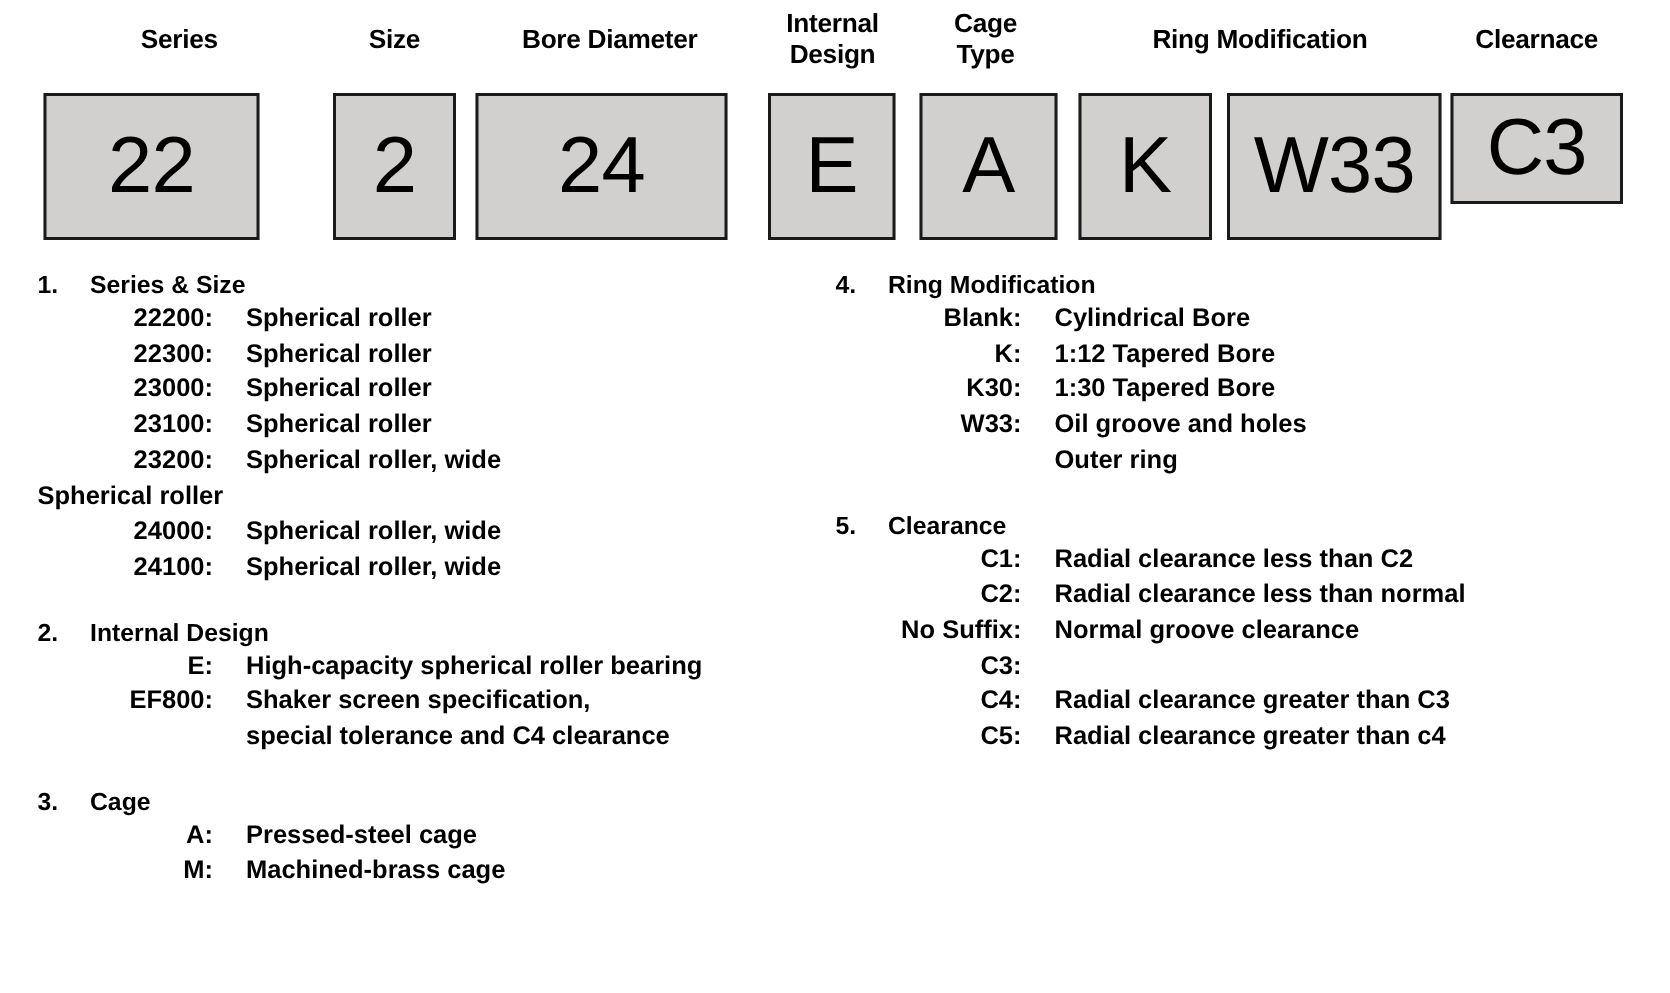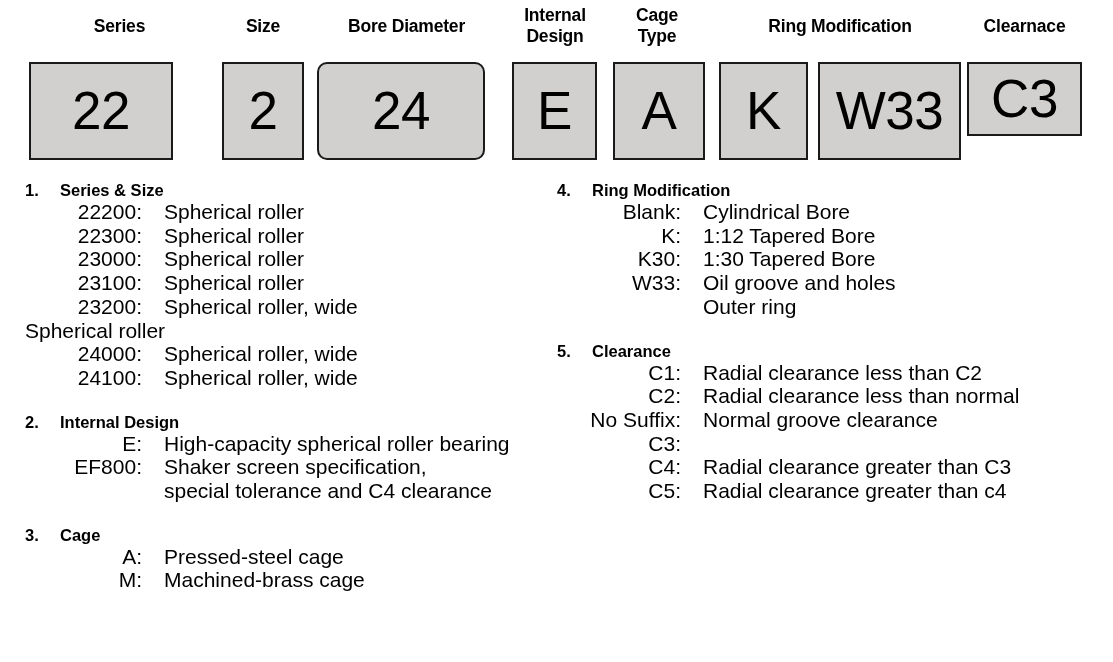--- a/index.html
+++ b/index.html
@@ -79,23 +79,24 @@
   .group-num {
     width: 35px;
     flex: 0 0 35px;
     text-align: left;
   }
   .group-title { white-space: nowrap; }
 
   .legend-row {
     display: flex;
     align-items: flex-start;
-    font-size: 21px;
+    font-size: 17px;
     line-height: 23.7px;
     white-space: nowrap;
+    font-weight: bold;
   }
   .row-code {
     text-align: right;
     flex: 0 0 auto;
     padding-right: 22px;
   }
   #legend-col-left  .row-code { width: 117px; }
   #legend-col-right .row-code { width: 124px; }
   .row-desc { flex: 1 1 auto; }
   .legend-row.continuation .row-code { visibility: hidden; }
@@ -116,21 +117,21 @@
   <div class="seg-label" style="left:222px; top:16px; width:82px;">
     <div>Size</div>
   </div>
   <div class="seg-box" style="left:222px; top:62px; width:82px; height:98px;">
     <span>2</span>
   </div>
 
   <div class="seg-label" style="left:317px; top:16px; width:179px;">
     <div>Bore Diameter</div>
   </div>
-  <div class="seg-box" style="left:317px; top:62px; width:168px; height:98px;border-radius:10px;">
+  <div class="seg-box" style="left:317px; top:62px; width:168px; height:98px;">
     <span>24</span>
   </div>
 
   <div class="seg-label" style="left:505px; top:5px; width:100px;">
     <div>Internal</div>
     <div>Design</div>
   </div>
   <div class="seg-box" style="left:512px; top:62px; width:85px; height:98px;">
     <span>E</span>
   </div>

